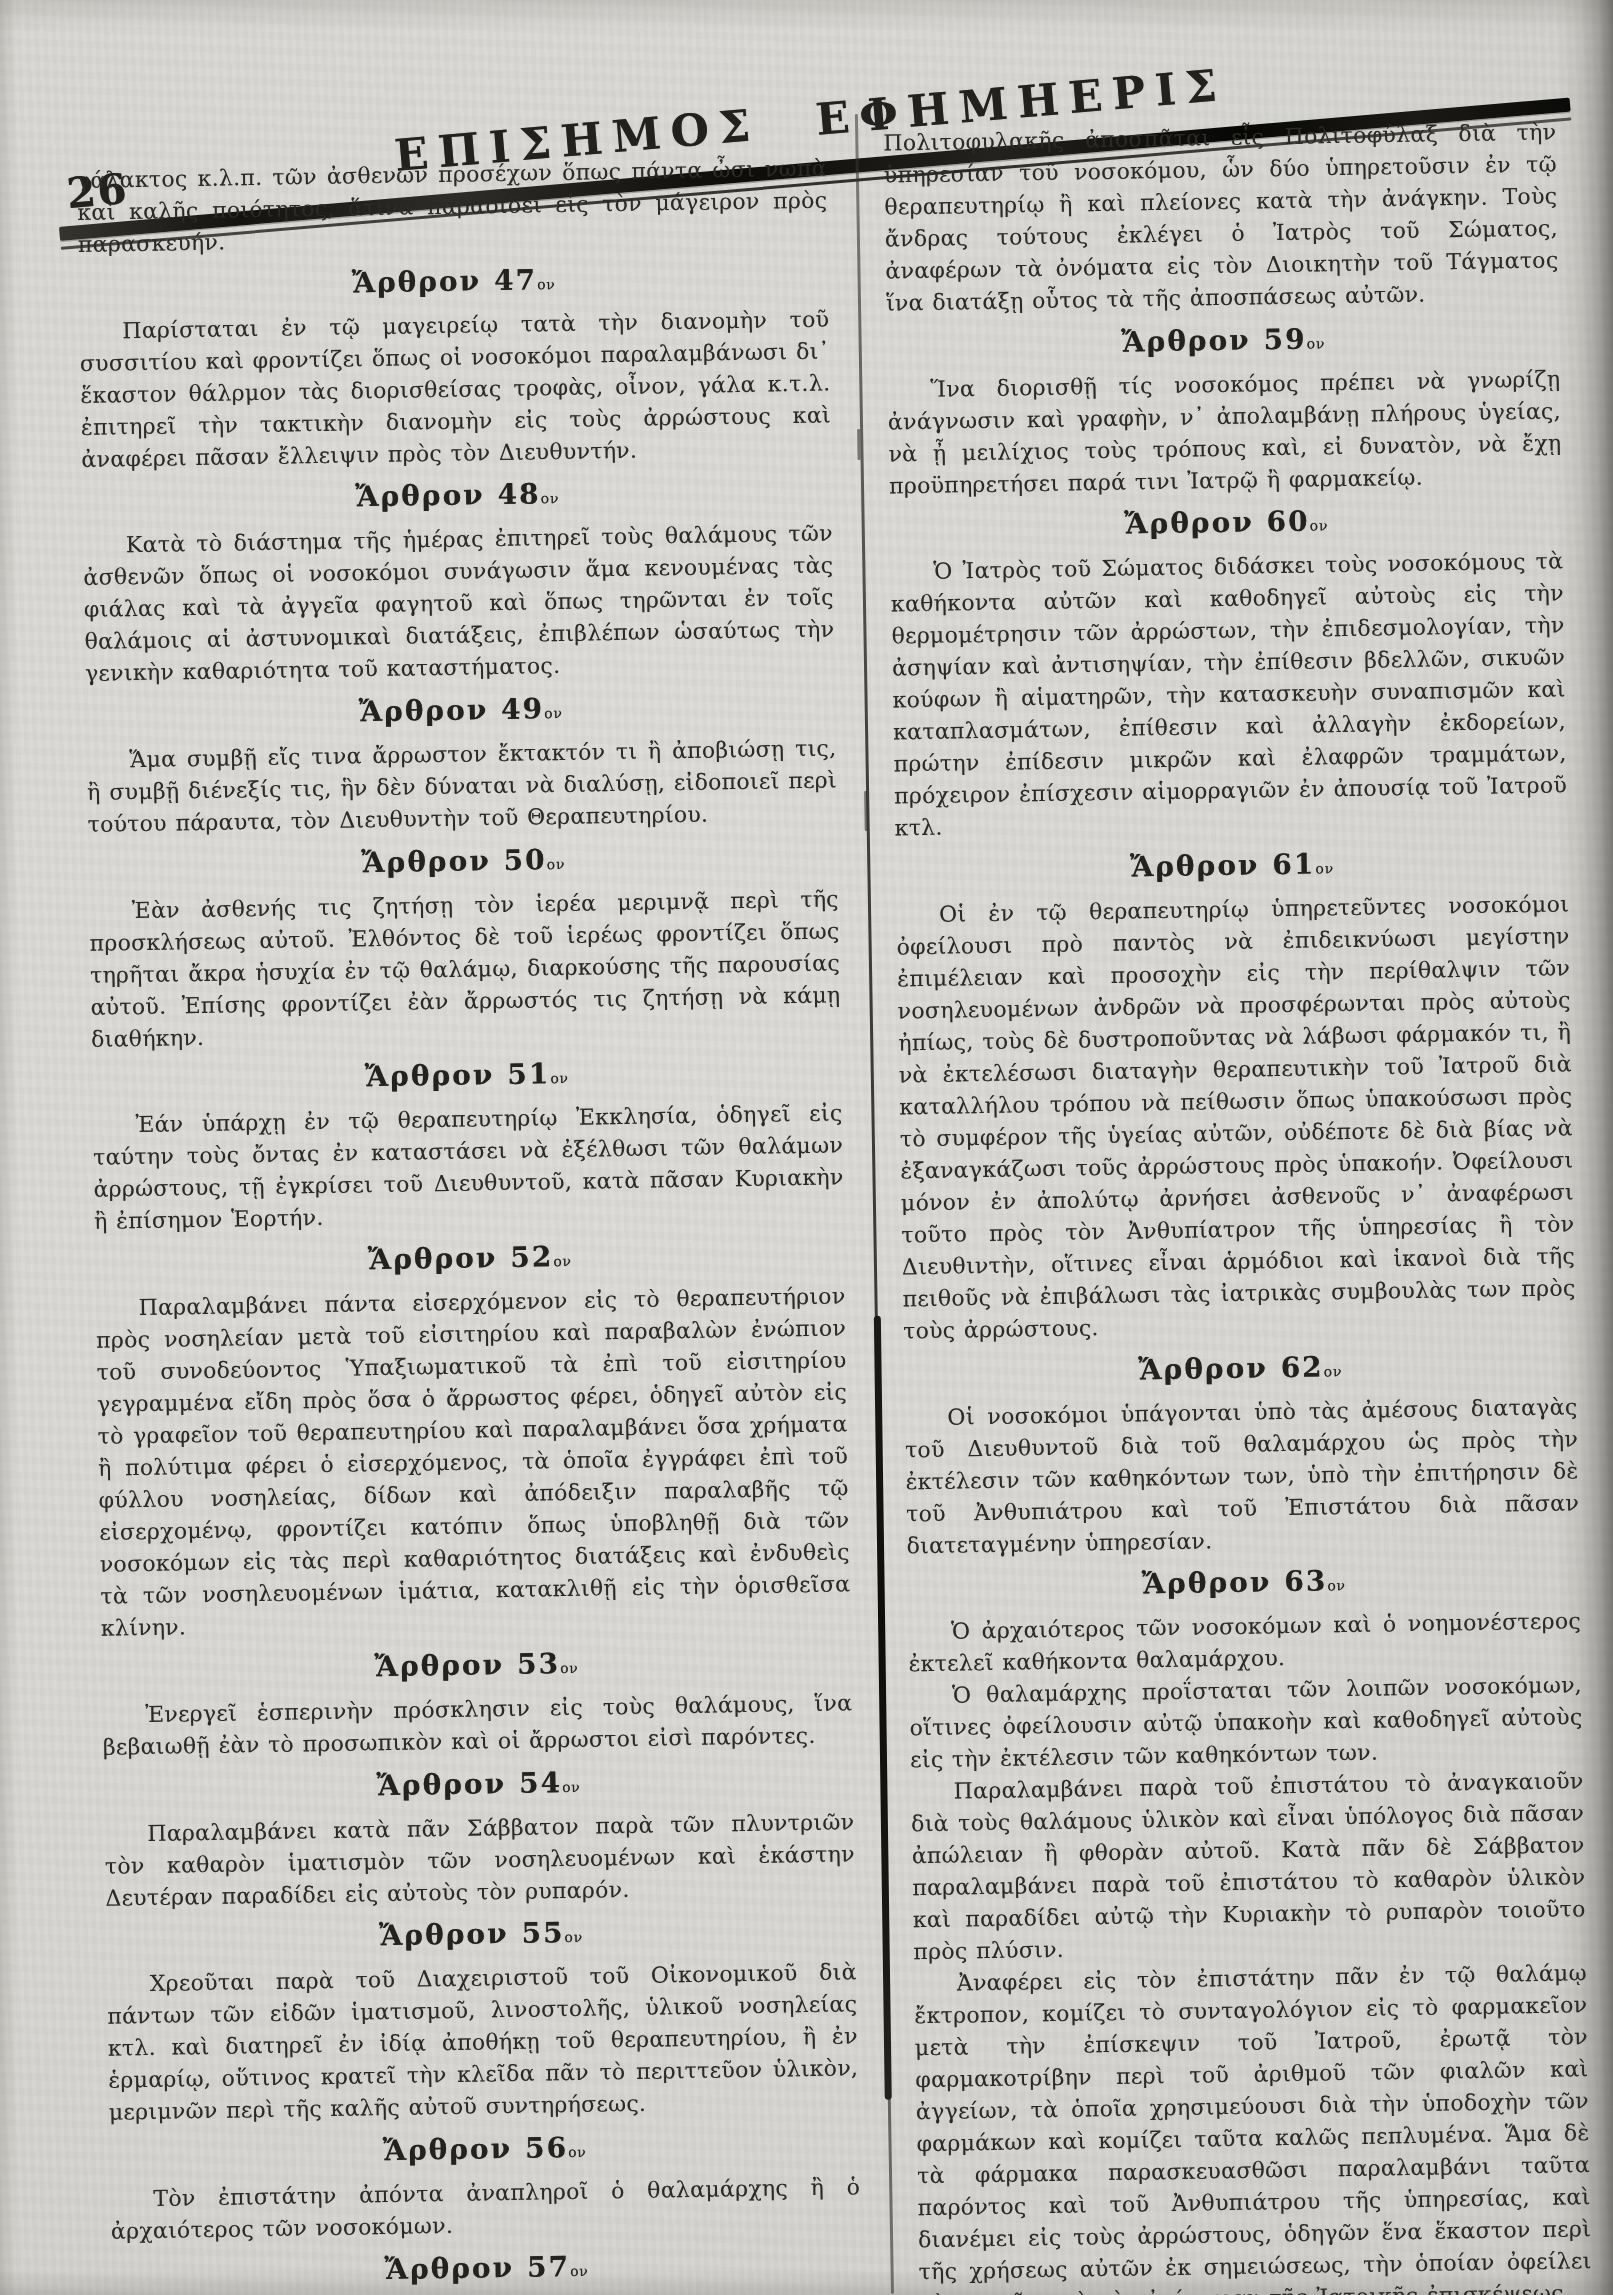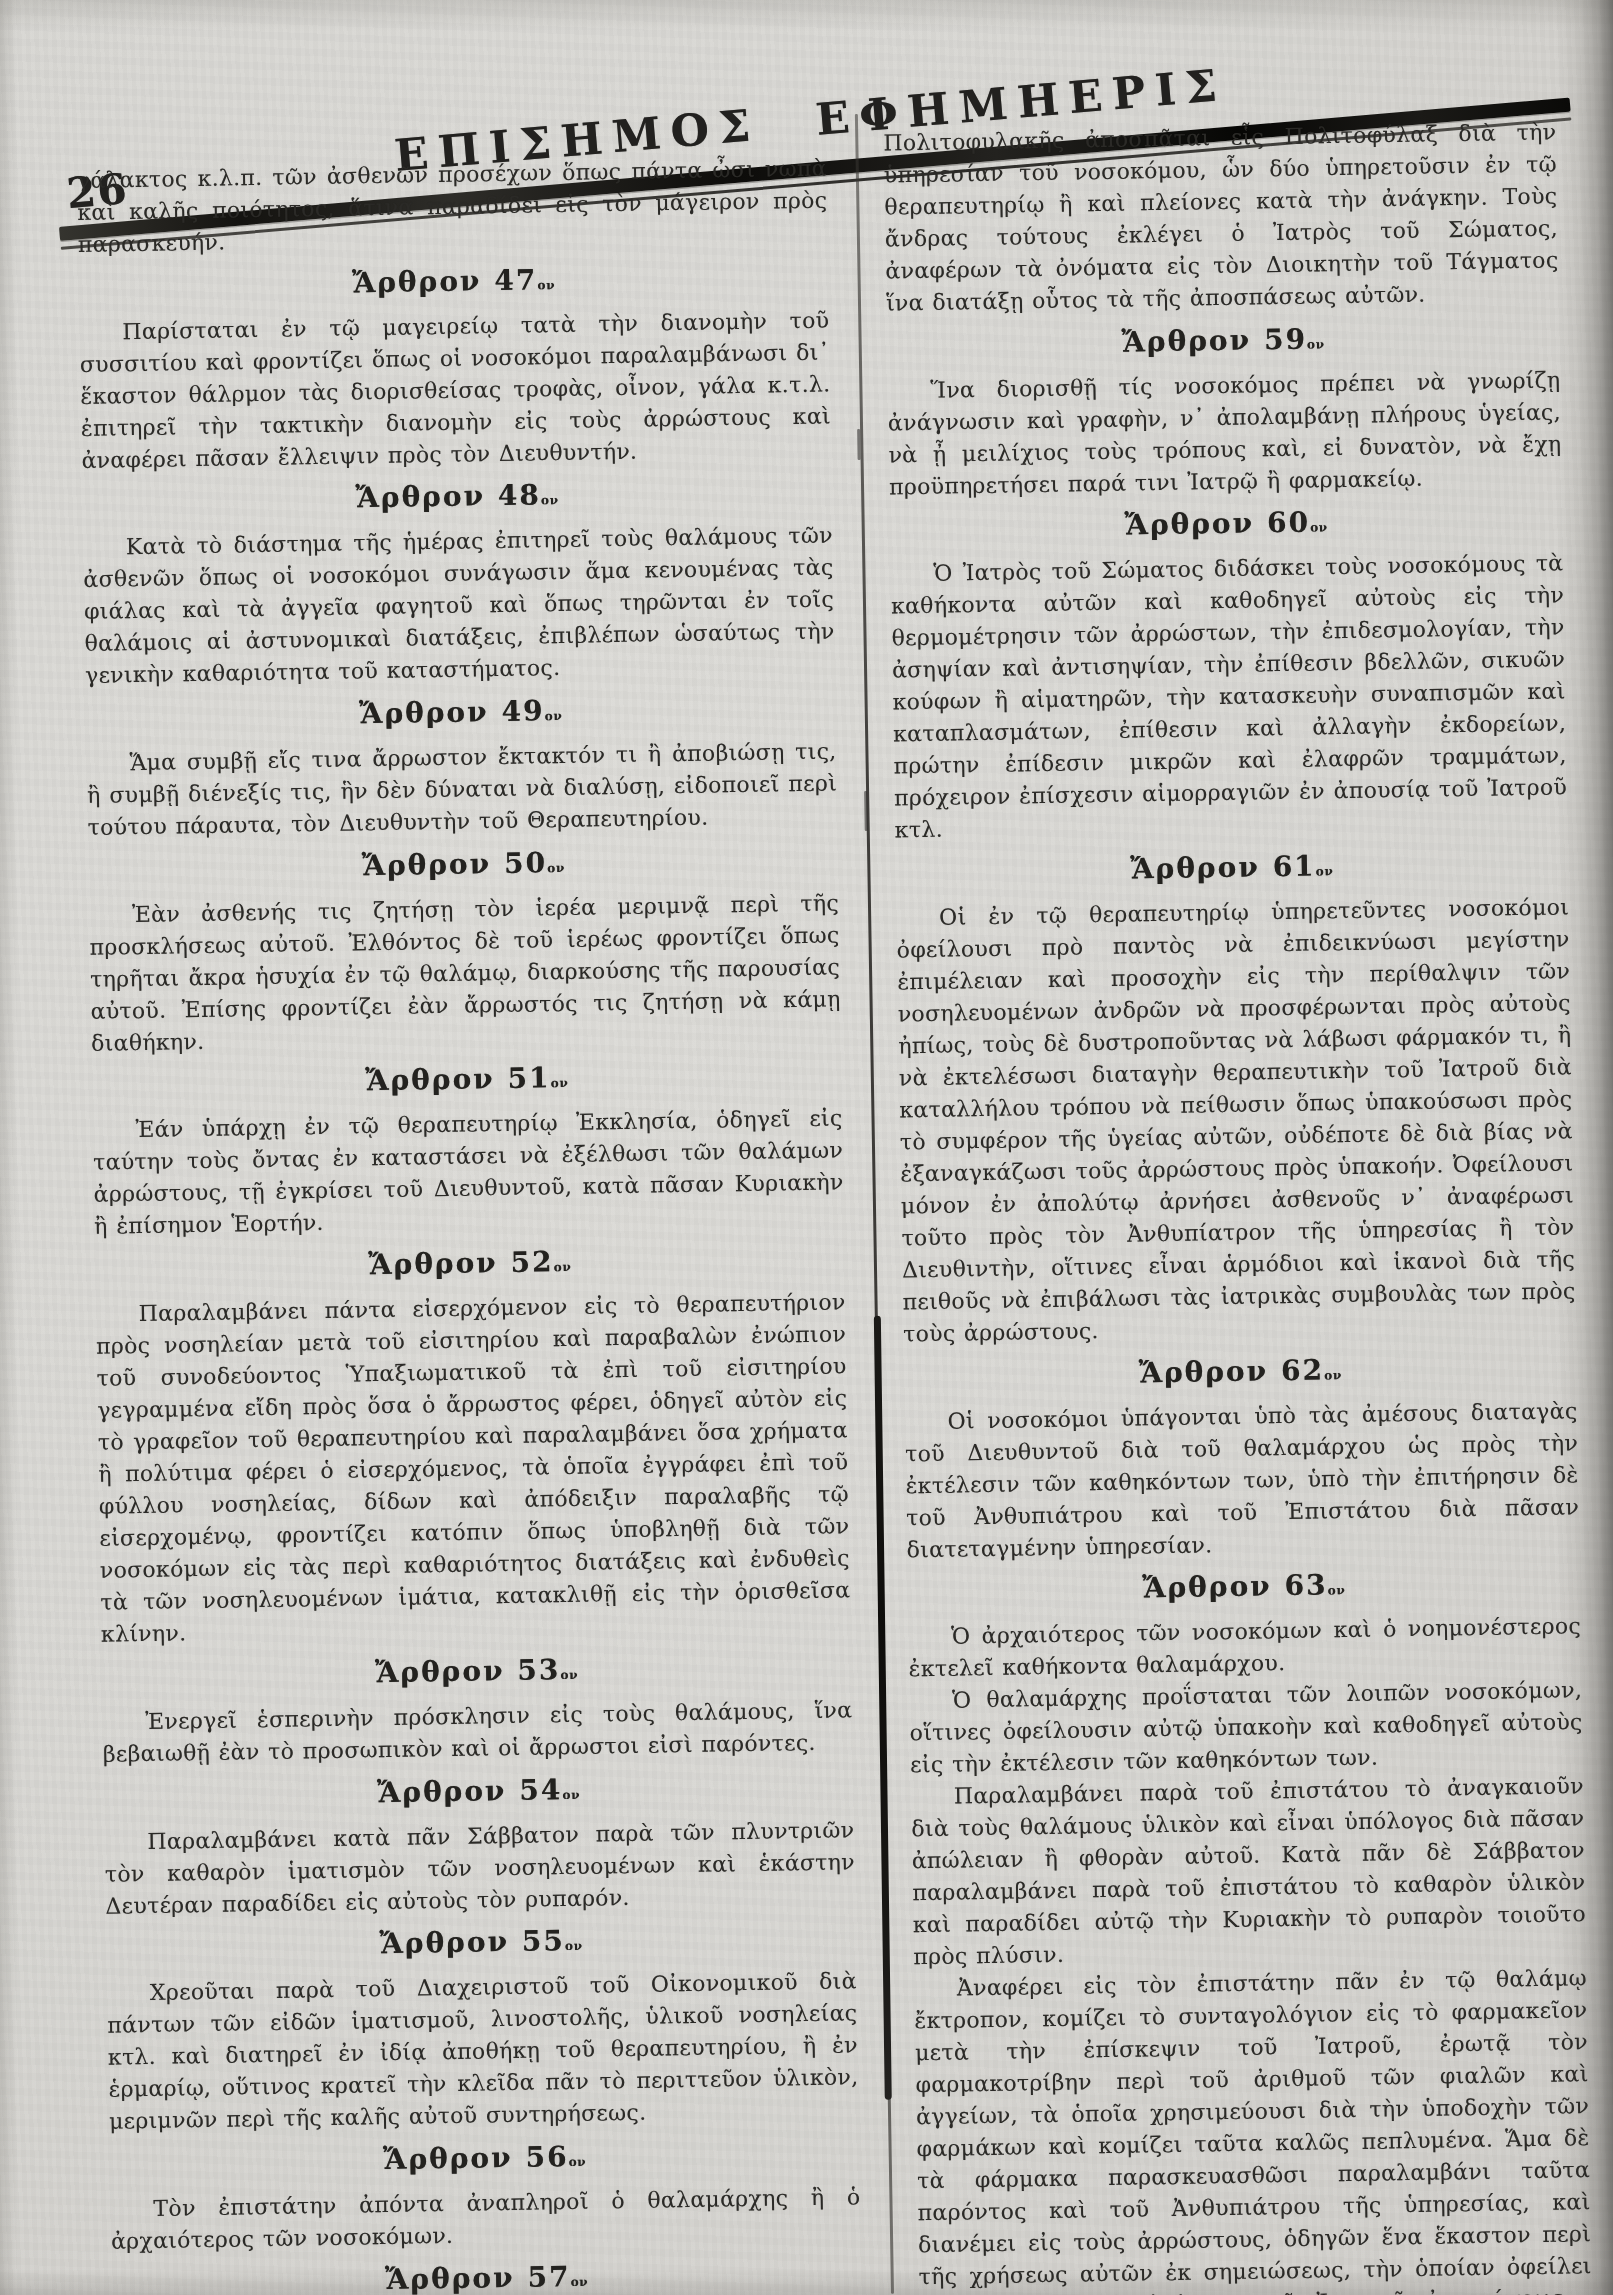--- a/index.html
+++ b/index.html
@@ -54,21 +54,21 @@
   }
   .col-left{left:94px;top:153px;width:750px;}
   .col-right{left:901px;top:129px;width:673px;}
   .para{margin:0;}
   .para.indent{text-indent:43px;}
   .art-head{
     margin:10.7px 0 8px;text-align:center;
     font-size:28px;font-weight:bold;letter-spacing:2px;color:#23221f;
     text-shadow:0 0 0.7px rgba(30,29,27,0.5);
   }
-  .art-head .ord, .chapter-head .ord{font-size:12px;font-weight:bold;letter-spacing:0.7px;}
+  .art-head .ord, .chapter-head .ord{font-size:14px;font-weight:normal;letter-spacing:0.7px;}
   
   .divider{
     position:absolute;left:873px;top:115px;width:2.7px;height:2180px;
     background:linear-gradient(to bottom,rgba(55,53,49,0.55),rgba(47,45,42,0.9) 30%,rgba(40,38,35,0.9) 70%,rgba(55,53,49,0.6));
     border-radius:1.3px;
   }
   .divider-blotch{
     position:absolute;left:871px;top:1317px;width:7.4px;height:784px;
     background:linear-gradient(to bottom,#1b1a17,#0e0d0b 40%,#181714 75%,#232220);
     border-radius:4px;transform:rotate(0.15deg);

